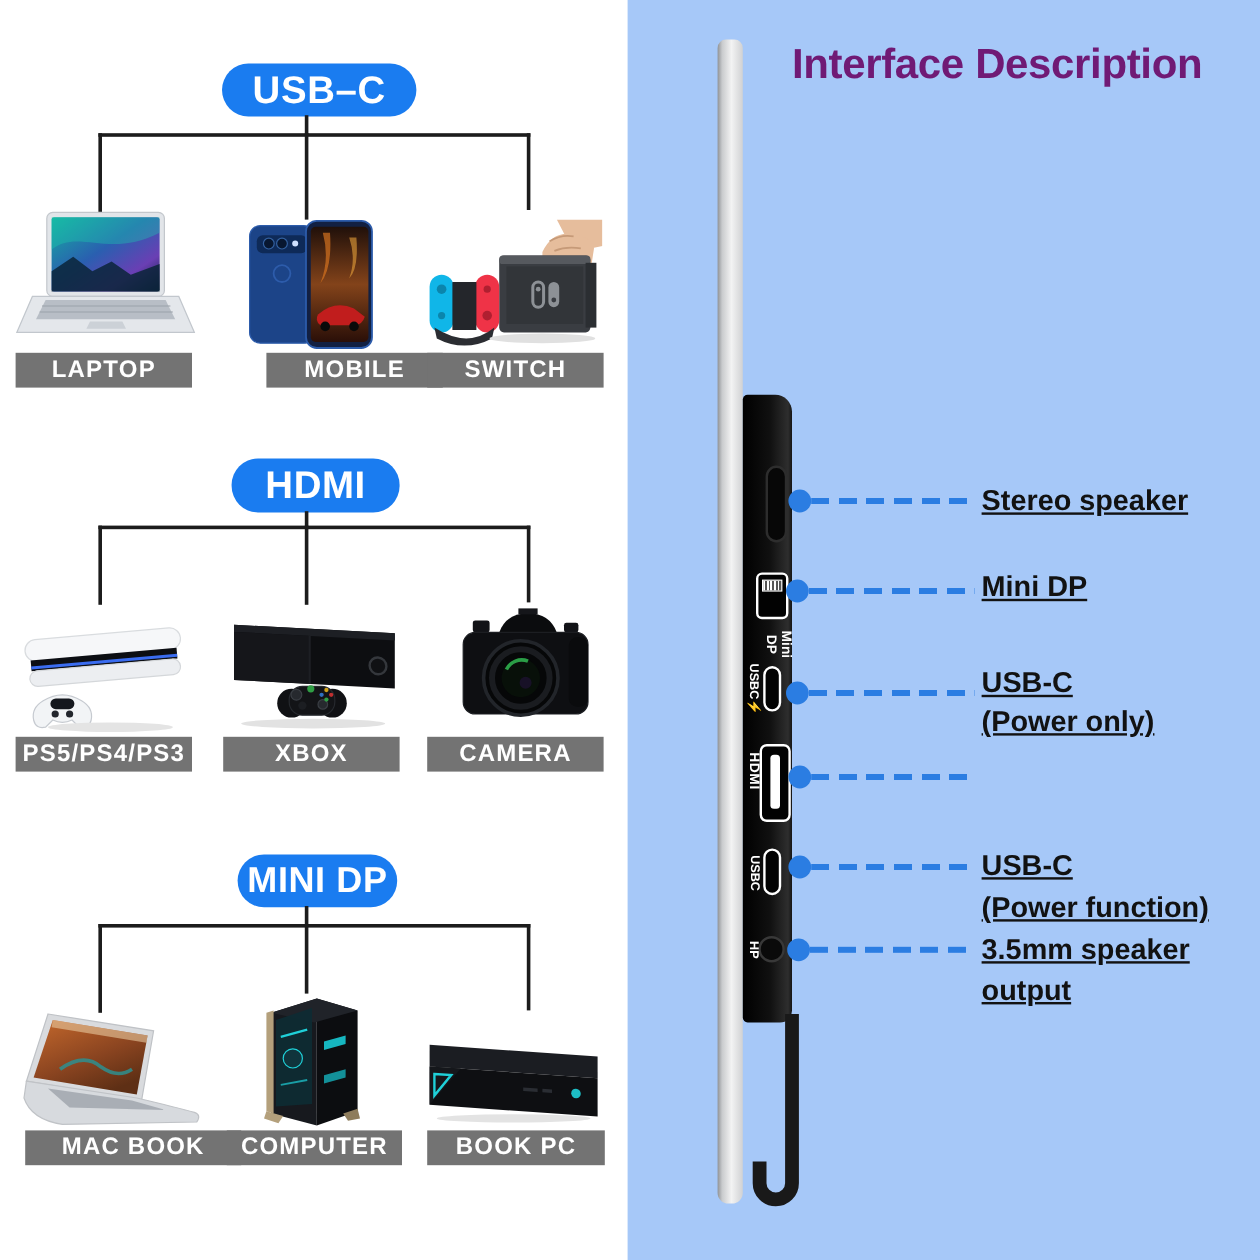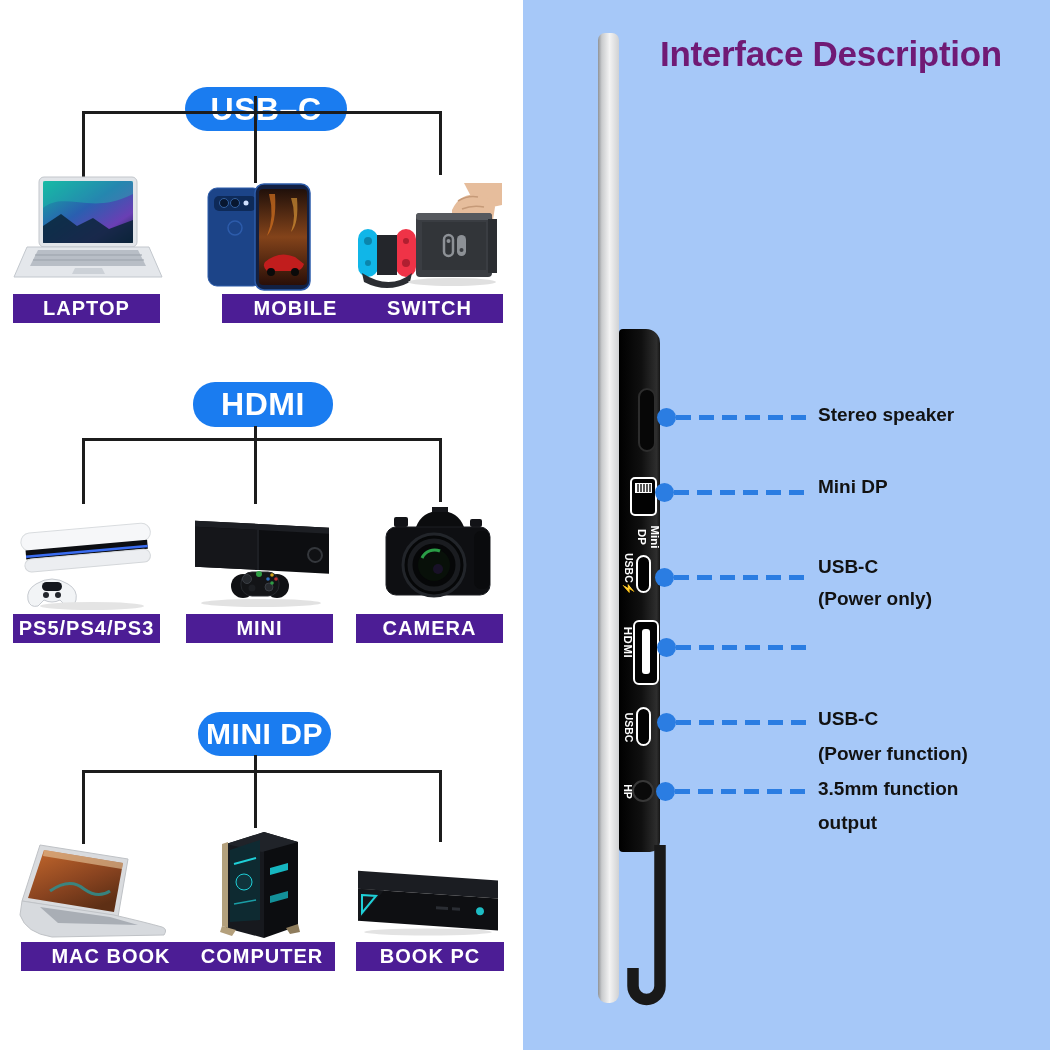--- a/index.html
+++ b/index.html
@@ -3,50 +3,50 @@
 <meta charset="utf-8">
 <style>
   html,body{margin:0;padding:0;background:#fff;}
   #canvas{position:relative;width:1050px;height:1050px;background:#ffffff;overflow:hidden;
           font-family:"Liberation Sans",sans-serif;}
   
   .pill{position:absolute;background:#1a7cf0;color:#fff;border-radius:22px;
         display:flex;align-items:center;justify-content:center;
         font-weight:700;font-size:32px;letter-spacing:0.5px;}
   .tl{position:absolute;background:#1c1c1c;}
-  .bar{position:absolute;height:29px;background:#4c1d95;color:#ffffff;
+  .bar{position:absolute;height:29px;background:#737373;color:#ffffff;
        font-weight:700;font-size:20px;line-height:29px;text-align:center;letter-spacing:1px;}
   .dev{position:absolute;}
   
   #right-panel{position:absolute;left:523px;top:0;width:527px;height:1050px;background:#a6c8f8;}
   #panel-title{position:absolute;left:660px;top:34px;font-size:35px;font-weight:800;
                color:#701a75;letter-spacing:-0.3px;white-space:nowrap;}
   #strip{position:absolute;left:598px;top:33px;width:21px;height:970px;
          border-radius:7px 7px 9px 9px;
          background:linear-gradient(90deg,#8f9296 0%,#c9cbcd 18%,#f3f3f3 55%,#d0d1d3 100%);}
   #portbar{position:absolute;left:619px;top:329px;width:41px;height:523px;
            border-radius:4px 14px 10px 4px;
            background:linear-gradient(90deg,#000 0%,#101010 55%,#2e2e2e 92%,#151515 100%);}
   .port{position:absolute;box-sizing:border-box;background:#020202;}
   .plabel{position:absolute;transform-origin:0 0;transform:rotate(90deg);
           color:#fff;font-weight:700;text-align:center;white-space:pre-line;}
   .dot{position:absolute;width:19px;height:19px;border-radius:50%;background:#2b7de2;}
   .dash{position:absolute;height:5px;
         background:repeating-linear-gradient(90deg,#2b7de2 0 15px,transparent 15px 23px);}
-  .ann{position:absolute;left:818px;font-size:19px;font-weight:600;color:#121212;white-space:nowrap;}
+  .ann{position:absolute;left:818px;font-size:24px;font-weight:600;color:#121212;white-space:nowrap;text-decoration:underline;}
   svg{display:block;}
 </style>
 </head>
 <body>
 
 <div id="canvas">
 
   <div>
 
-    <div class="pill" style="left:185px;top:53px;width:162px;height:44px;margin-top:34px;">USB–C</div>
+    <div class="pill" style="left:185px;top:53px;width:162px;height:44px;">USB–C</div>
     <div class="tl" style="left:254px;top:96px;width:3px;height:17px;"></div>
     <div class="tl" style="left:82px;top:111px;width:360px;height:3px;"></div>
     <div class="tl" style="left:82px;top:111px;width:3px;height:68px;"></div>
     <div class="tl" style="left:254px;top:111px;width:3px;height:72px;"></div>
     <div class="tl" style="left:439px;top:111px;width:3px;height:64px;"></div>
 
     <div class="dev" style="left:13px;top:174px;">
       <svg width="150" height="120" viewBox="0 0 150 120">
         <defs>
           <linearGradient id="gA" x1="0" y1="0" x2="1" y2="1">
@@ -183,21 +183,21 @@
         <rect x="92" y="28" width="16" height="58" rx="7" fill="#0a0b0d"></rect>
         <circle cx="52" cy="62" r="31" fill="#060708" stroke="#22252a" stroke-width="3"></circle>
         <circle cx="52" cy="62" r="24" fill="none" stroke="#1a1c20" stroke-width="5"></circle>
         <circle cx="52" cy="62" r="16" fill="#081009"></circle>
         <path d="M40 55 a14 14 0 0 1 18 -7" stroke="#2fae4e" stroke-width="3" fill="none" opacity="0.9"></path>
         <circle cx="56" cy="66" r="5" fill="#1d1130" opacity="0.8"></circle>
       </svg>
     </div>
 
     <div class="bar" style="left:13px;top:614px;width:147px;">PS5/PS4/PS3</div>
-    <div class="bar" style="left:186px;top:614px;width:147px;">MINI</div>
+    <div class="bar" style="left:186px;top:614px;width:147px;">XBOX</div>
     <div class="bar" style="left:356px;top:614px;width:147px;">CAMERA</div>
 
     <div class="pill" style="left:198px;top:712px;width:133px;height:44px;font-size:30px;">MINI DP</div>
     <div class="tl" style="left:254px;top:755px;width:3px;height:17px;"></div>
     <div class="tl" style="left:82px;top:770px;width:360px;height:3px;"></div>
     <div class="tl" style="left:82px;top:770px;width:3px;height:74px;"></div>
     <div class="tl" style="left:254px;top:770px;width:3px;height:58px;"></div>
     <div class="tl" style="left:439px;top:770px;width:3px;height:72px;"></div>
 
     <div class="dev" style="left:10px;top:843px;">
@@ -299,16 +299,16 @@
   <div class="dash" style="left:676px;top:720px;width:136px;"></div>
   <div class="dot" style="left:656px;top:782px;"></div>
   <div class="dash" style="left:675px;top:789px;width:137px;"></div>
 
   <div class="ann" style="top:404px;">Stereo speaker</div>
   <div class="ann" style="top:476px;">Mini DP</div>
   <div class="ann" style="top:556px;">USB-C</div>
   <div class="ann" style="top:588px;">(Power only)</div>
   <div class="ann" style="top:708px;">USB-C</div>
   <div class="ann" style="top:743px;">(Power function)</div>
-  <div class="ann" style="top:778px;">3.5mm function</div>
+  <div class="ann" style="top:778px;">3.5mm speaker</div>
   <div class="ann" style="top:812px;">output</div>
 
 </div>
 
 </body></html>

